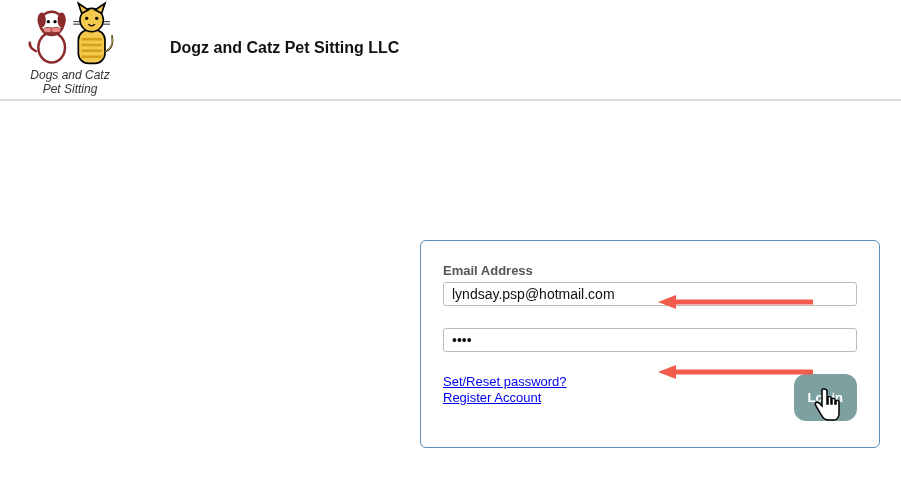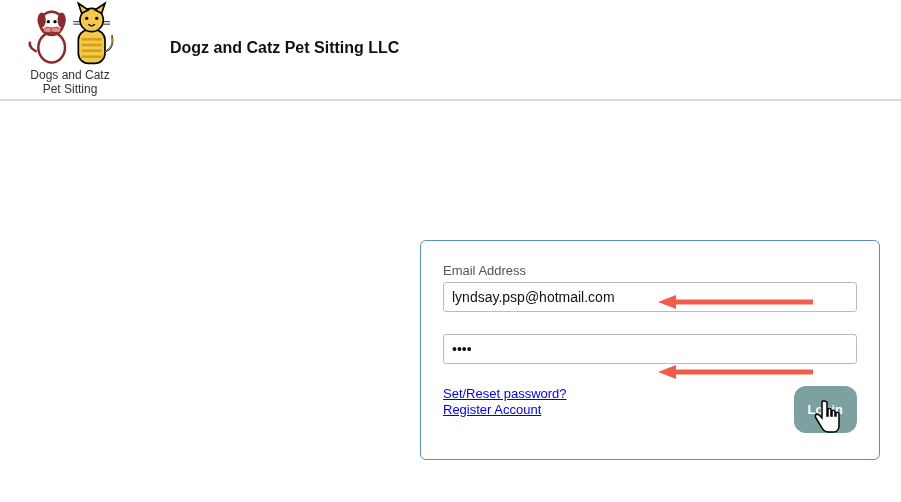--- a/index.html
+++ b/index.html
@@ -15,20 +15,21 @@
       align-items: center;
       padding: 0px 20px 2px 20px;
       border-bottom: 2px solid #ddd;
       background: #fff;
     }
     .logo-box {
       display: flex;
       flex-direction: column;
       align-items: center;
       margin-right: 16px;
+      font-style: italic;
     }
     .logo-svg {
       width: 100px;
       height: 70px;
     }
     .logo-text {
       font-family: "Comic Sans MS", cursive, sans-serif;
       font-size: 12px;
       color: #333;
       text-align: center;
@@ -47,31 +48,31 @@
       top: 240px;
       width: 460px;
       border: 1px solid #5b8fb9;
       border-radius: 6px;
       padding: 22px 22px 26px 22px;
       background: #fff;
     }
     .form-label {
       display: block;
       font-size: 13px;
-      font-weight: normal;
+      font-weight: bold;
       color: #555;
       margin-bottom: 4px;
     }
     .form-group {
       margin-bottom: 22px;
       position: relative;
     }
     .text-input {
       width: 100%;
-      height: 30px;
+      height: 24px;
       padding: 4px 8px;
       font-size: 14px;
       border: 1px solid #bbb;
       border-radius: 3px;
       color: #111;
     }
     .links-row {
       display: flex;
       justify-content: space-between;
       align-items: flex-start;

